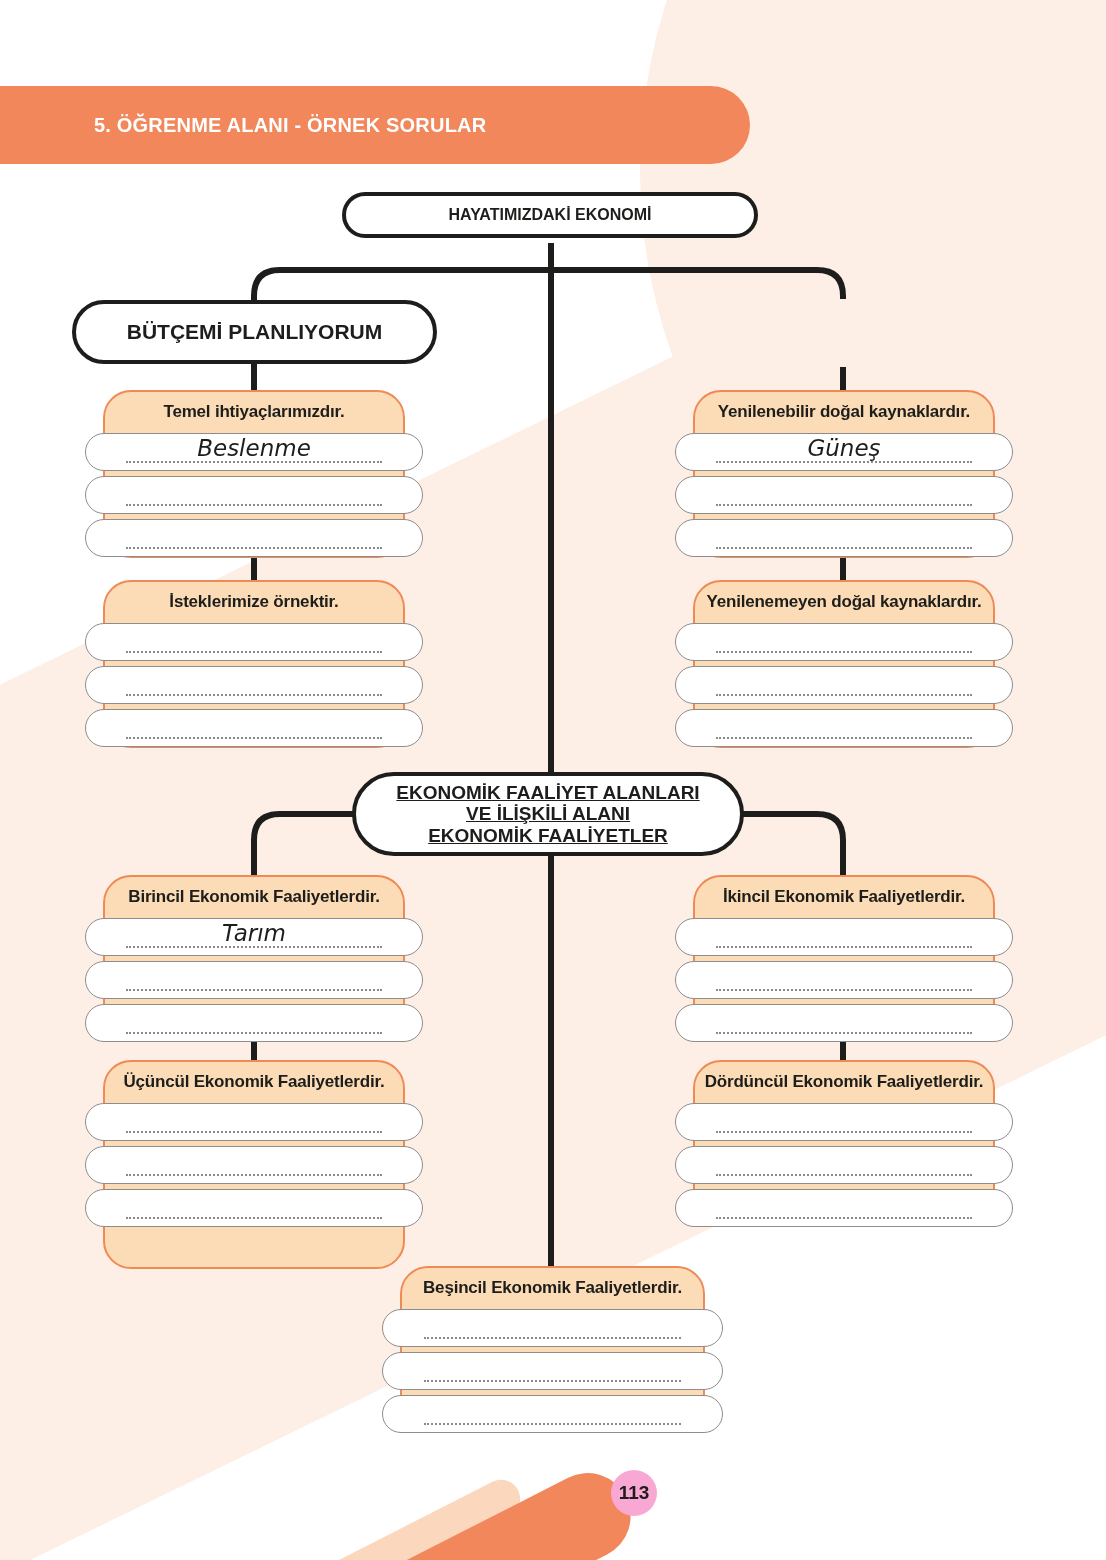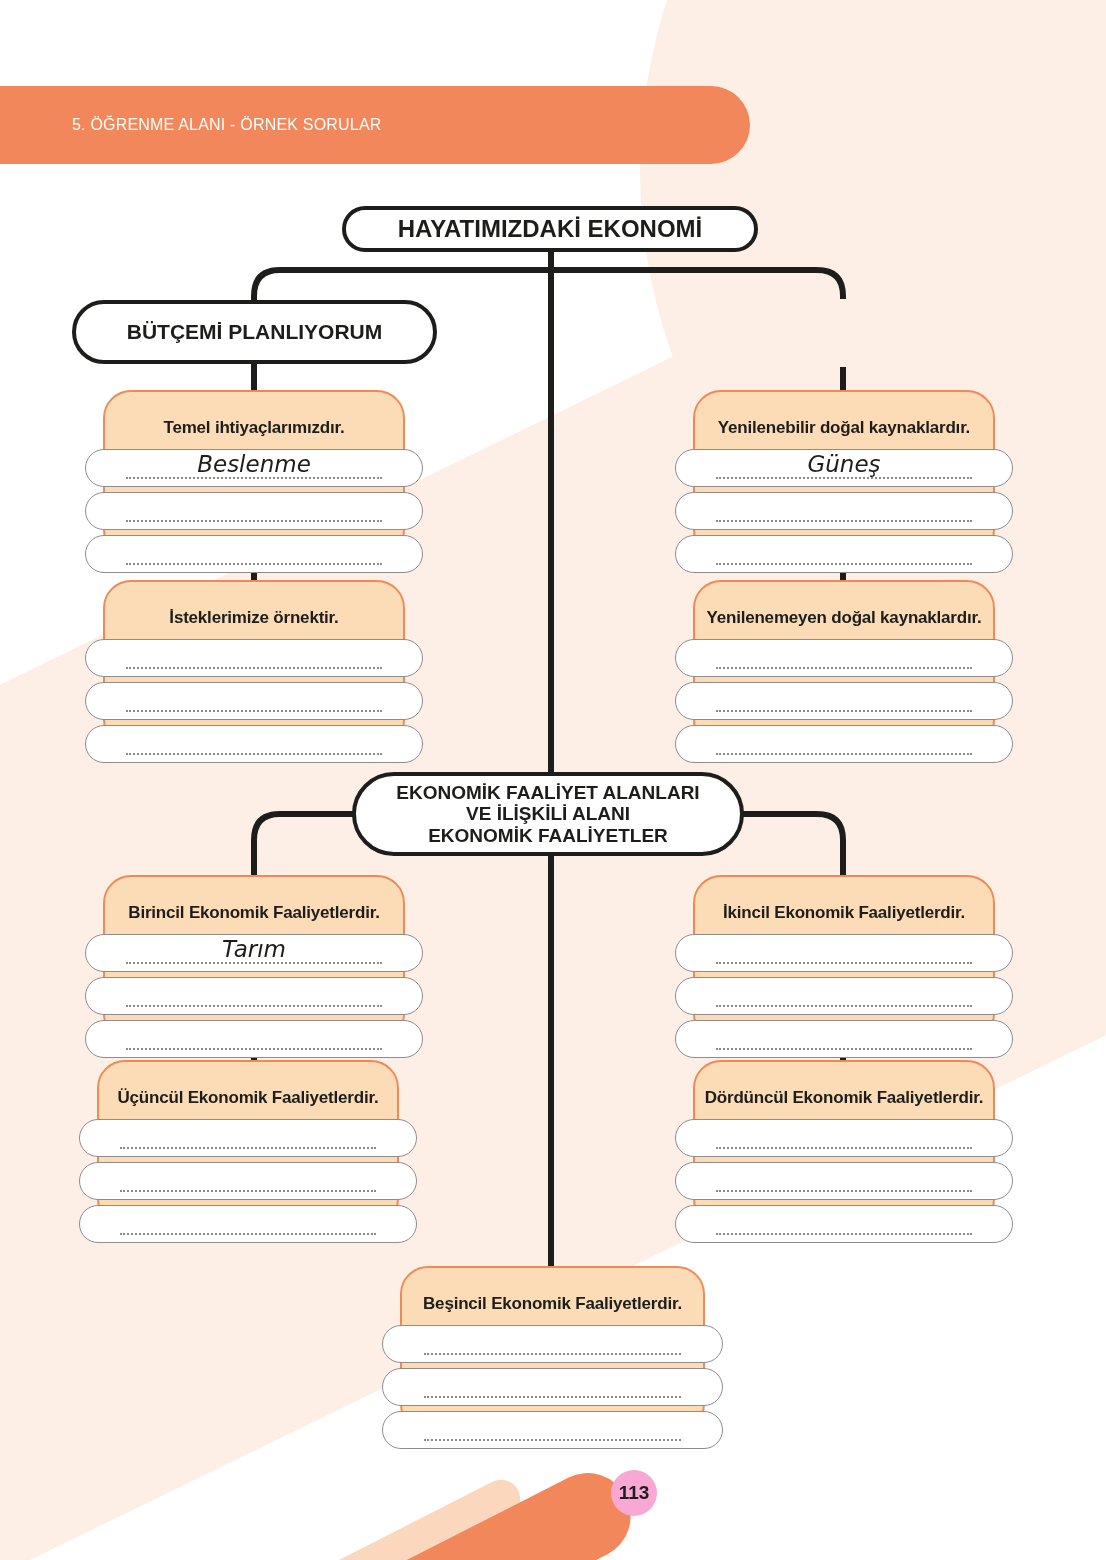--- a/index.html
+++ b/index.html
@@ -12,38 +12,38 @@
   .decor{position:absolute;background:#fdefe5;z-index:0;}
   .blob-tr{left:640px;top:-380px;width:1100px;height:1100px;border-radius:50%;}
   .band-main{left:-420px;top:520px;width:1700px;height:800px;border-radius:120px;transform:rotate(-26deg);}
   
   .banner{
     position:absolute;left:0;top:86px;width:750px;height:78px;
     background:#f1875a;border-radius:0 39px 39px 0;z-index:3;
     display:flex;align-items:center;
   }
   .banner span{
-    margin-left:72px;color:#ffffff;font-weight:normal;font-size:16px;letter-spacing:.2px;
+    margin-left:94px;color:#ffffff;font-weight:bold;font-size:20px;letter-spacing:.2px;
   }
   
   svg.connectors{position:absolute;left:0;top:0;z-index:1;}
   
   .node{
     position:absolute;background:#ffffff;border:4px solid #1d1d1b;z-index:2;
     display:flex;flex-direction:column;align-items:center;justify-content:center;
     text-align:center;color:#1d1d1b;font-weight:bold;box-sizing:border-box;
   }
-  .node-root{left:342px;top:206px;width:416px;height:46px;border-radius:23px;font-size:24px;}
+  .node-root{left:342px;top:192px;width:416px;height:46px;border-radius:23px;font-size:16px;}
   .node-left{left:72px;top:300px;width:365px;height:64px;border-radius:32px;font-size:21px;justify-content:center;}
   .node-right{left:660px;top:297px;width:360px;height:72px;border-radius:34px;font-size:19.5px;line-height:23px;}
-  .node-mid{left:352px;top:772px;width:392px;height:84px;border-radius:42px;font-size:19px;line-height:21.5px;}
+  .node-mid{left:352px;top:772px;width:392px;height:84px;border-radius:42px;font-size:19px;line-height:21.5px;text-decoration:underline;}
   
   .card{
     position:absolute;background:#fbdcb6;border:2px solid #ef8a56;border-radius:28px;
-    z-index:2;box-sizing:border-box;padding-top:26px;
+    z-index:2;box-sizing:border-box;padding-top:10px;
   }
   .card-title{
     height:26px;text-align:center;font-weight:bold;font-size:17px;letter-spacing:-0.2px;
     color:#1d1d1b;white-space:nowrap;
   }
   .pill{
     position:relative;margin:5px 0 0 -20px;width:calc(100% + 40px);height:38px;
     background:#ffffff;border:1.5px solid #8d8d8d;border-radius:19px;box-sizing:border-box;
   }
   .pill .dots{
@@ -52,21 +52,21 @@
   .pill .hand{
     position:absolute;left:0;right:0;bottom:9px;text-align:center;
     font-size:23px;font-style:italic;font-weight:500;color:#1d1d1b;
     font-family:"DejaVu Sans",sans-serif;
   }
   .card-l1{left:103px;top:390px;width:302px;height:168px;}
   .card-l2{left:103px;top:580px;width:302px;height:168px;}
   .card-r1{left:693px;top:390px;width:302px;height:168px;}
   .card-r2{left:693px;top:580px;width:302px;height:168px;}
   .card-bl1{left:103px;top:875px;width:302px;height:167px;}
-  .card-bl2{left:97px;top:1060px;width:302px;height:167px;}
+  .card-bl2{left:103px;top:1060px;width:302px;height:209px;}
   .card-br1{left:693px;top:875px;width:302px;height:167px;}
   .card-br2{left:693px;top:1060px;width:302px;height:167px;}
   .card-b{left:400px;top:1266px;width:305px;height:166px;}
   
   .stripe-light{
     position:absolute;left:206px;top:1546px;width:330px;height:38px;border-radius:19px;
     background:#fbd7bd;transform:rotate(-27deg);z-index:3;
   }
   .stripe-orange{
     position:absolute;left:191px;top:1558px;width:460px;height:86px;border-radius:43px;

